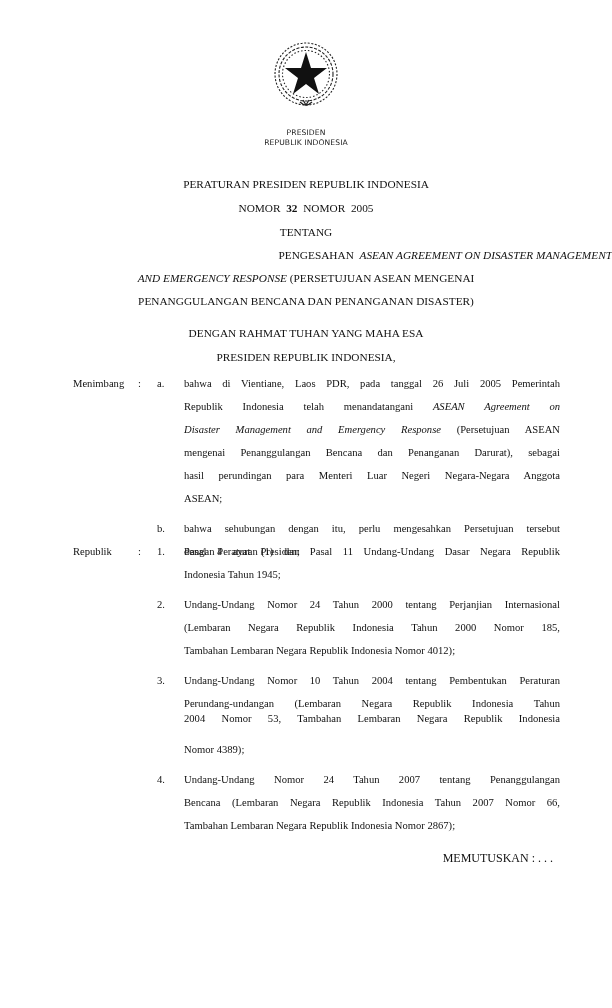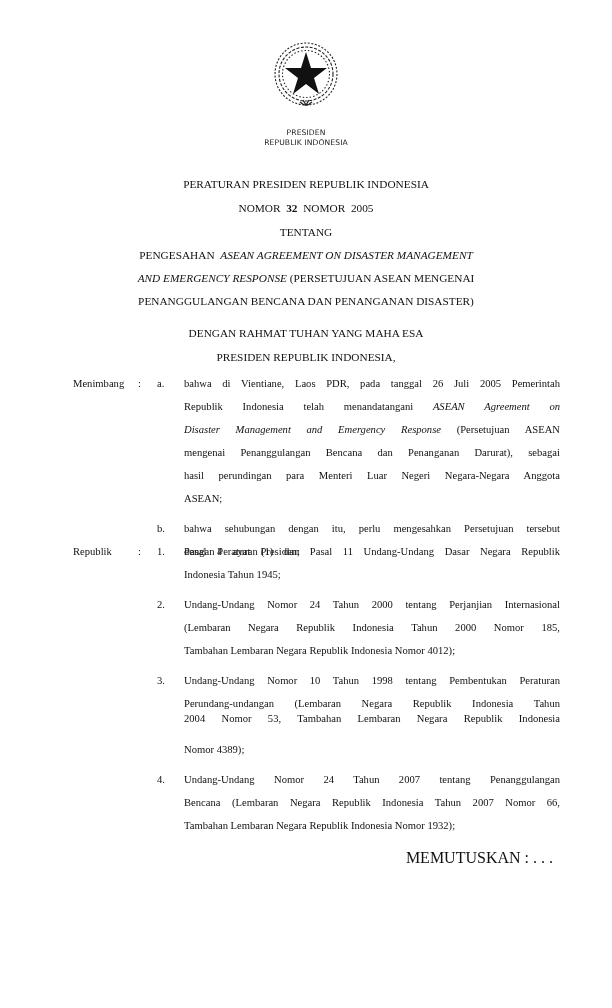--- a/index.html
+++ b/index.html
@@ -9,21 +9,21 @@
   .emb-cap { position: absolute; left: 0; width: 612px; text-align: center;
              font-family: "DejaVu Sans", sans-serif; font-size: 7.6px; line-height: 9.5px; color: #222; letter-spacing: 0.1px; }
   .center { position: absolute; left: 0; width: 612px; text-align: center; font-size: 11.3px; line-height: 14px; }
   .row { position: absolute; font-size: 10.6px; line-height: 14px; }
   .lbl { position: absolute; left: 73px; }
   .colon { position: absolute; left: 138px; }
   .num { position: absolute; left: 157px; }
   .txt { position: absolute; left: 176px; width: 376px; text-align: justify; text-align-last: justify; padding-left: 8px; }
   .txt.last { text-align-last: left; }
   i { font-style: italic; }
-  .right { position: absolute; right: 59px; font-size: 16px; line-height: 14px; }
+  .right { position: absolute; right: 59px; font-size: 12px; line-height: 14px; }
 </style>
 </head>
 <body>
 
 <svg class="emblem" viewBox="0 0 68 80">
   <g fill="none" stroke="#222" stroke-width="1.1">
     <circle cx="34" cy="34" r="31" stroke-dasharray="2 1.6"></circle>
     <circle cx="34" cy="34" r="27" stroke-dasharray="3 1.5"></circle>
     <circle cx="34" cy="34" r="23.5" stroke-dasharray="1.5 2"></circle>
   </g>
@@ -34,21 +34,21 @@
 <div class="emb-cap" style="top:138px;">REPUBLIK INDONESIA</div>
 
 <div class="center" style="top:177px;">PERATURAN PRESIDEN REPUBLIK INDONESIA</div>
 <div class="center" style="top:201px;">
   <span>NOMOR</span>&nbsp;
   <b>32</b>&nbsp;
   <span>NOMOR</span>&nbsp;
   <span>2005</span>
 </div>
 <div class="center" style="top:225px;">TENTANG</div>
-<div class="center" style="top:248px;">
+<div class="center" style="top:248px;text-align:right;">
   <span>PENGESAHAN</span>&nbsp;
   <i>ASEAN AGREEMENT ON DISASTER MANAGEMENT</i>
 </div>
 <div class="center" style="top:271px;">
   <i>AND EMERGENCY RESPONSE</i>
   <span>(PERSETUJUAN ASEAN MENGENAI</span>
 </div>
 <div class="center" style="top:294px;">PENANGGULANGAN BENCANA DAN PENANGANAN DISASTER)</div>
 
 <div class="center" style="top:326px;">DENGAN RAHMAT TUHAN YANG MAHA ESA</div>
@@ -77,24 +77,24 @@
   <span class="num" style="top:0;">1.</span>
   <span class="txt" style="top:0;">Pasal 4 ayat (1) dan Pasal 11 Undang-Undang Dasar Negara Republik</span>
   <span class="txt last" style="top:23px;">Indonesia Tahun 1945;</span>
 
   <span class="num" style="top:53px;">2.</span>
   <span class="txt" style="top:53px;">Undang-Undang Nomor 24 Tahun 2000 tentang Perjanjian Internasional</span>
   <span class="txt" style="top:76px;">(Lembaran Negara Republik Indonesia Tahun 2000 Nomor 185,</span>
   <span class="txt last" style="top:99px;">Tambahan Lembaran Negara Republik Indonesia Nomor 4012);</span>
 
   <span class="num" style="top:129px;">3.</span>
-  <span class="txt" style="top:129px;">Undang-Undang Nomor 10 Tahun 1998 tentang Pembentukan Peraturan</span>
+  <span class="txt" style="top:129px;">Undang-Undang Nomor 10 Tahun 2004 tentang Pembentukan Peraturan</span>
   <span class="txt" style="top:152px;">Perundang-undangan (Lembaran Negara Republik Indonesia Tahun</span>
   <span class="txt" style="top:167px;">2004 Nomor 53, Tambahan Lembaran Negara Republik Indonesia</span>
   <span class="txt last" style="top:198px;">Nomor 4389);</span>
 
   <span class="num" style="top:228px;">4.</span>
   <span class="txt" style="top:228px;">Undang-Undang Nomor 24 Tahun 2007 tentang Penanggulangan</span>
   <span class="txt" style="top:251px;">Bencana (Lembaran Negara Republik Indonesia Tahun 2007 Nomor 66,</span>
-  <span class="txt last" style="top:274px;">Tambahan Lembaran Negara Republik Indonesia Nomor 1932);</span>
+  <span class="txt last" style="top:274px;">Tambahan Lembaran Negara Republik Indonesia Nomor 2867);</span>
 </div>
 
 <div class="right" style="top:851px;">MEMUTUSKAN : . . .</div>
 
 </body></html>

